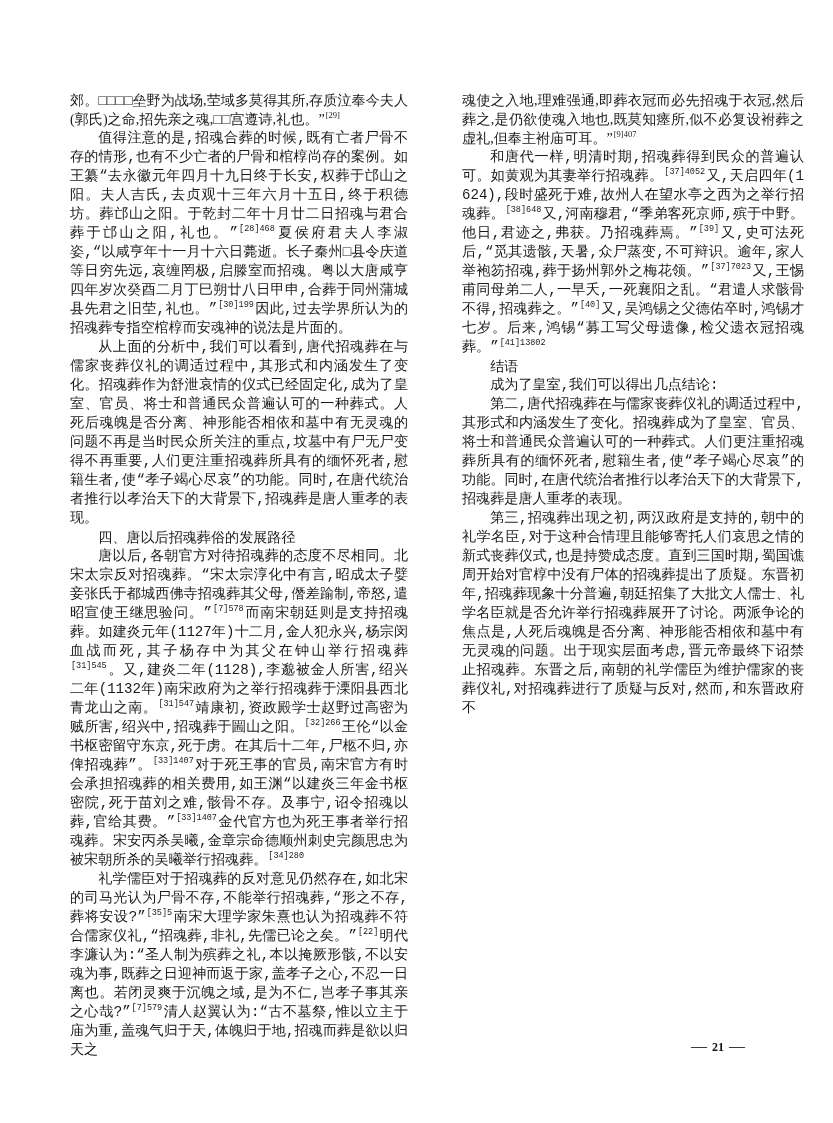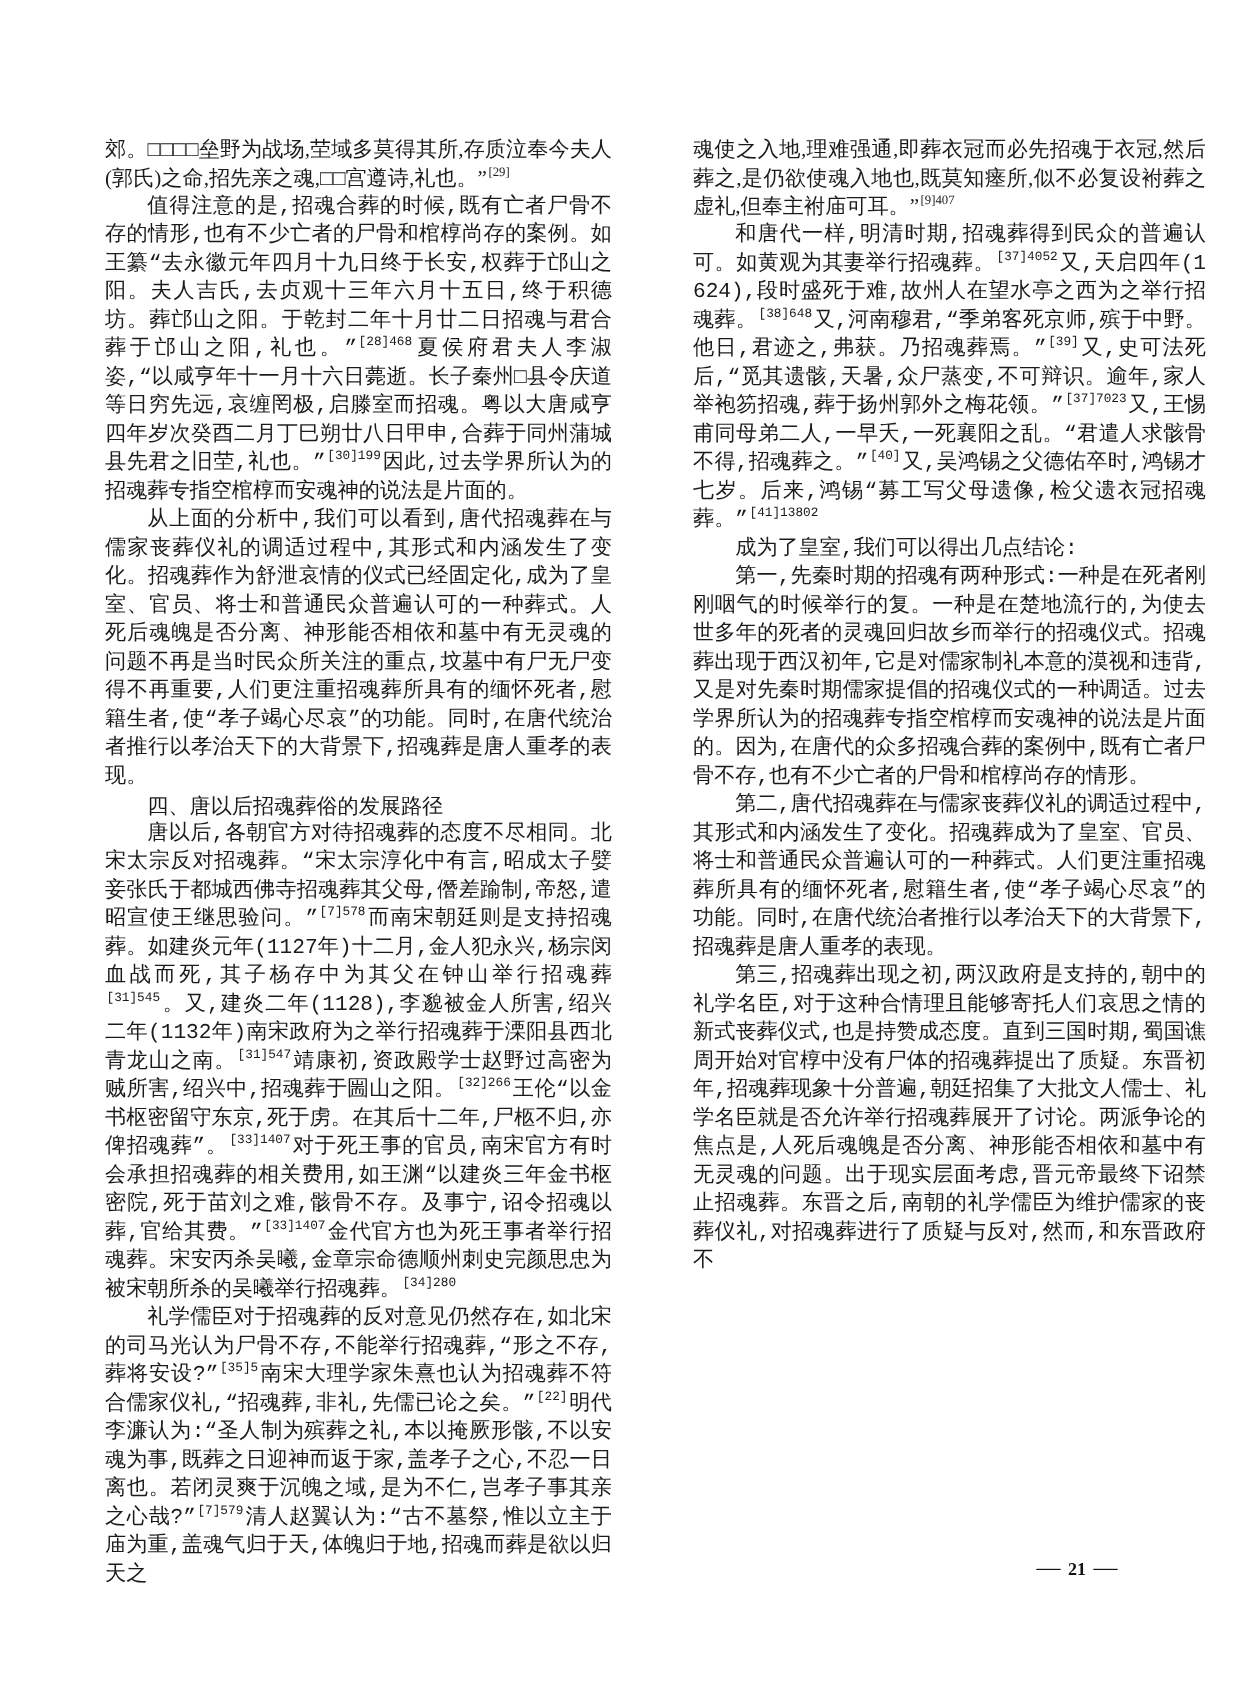--- a/index.html
+++ b/index.html
@@ -78,21 +78,21 @@
       <p class="para">郊。□□□□垒野为战场,茔域多莫得其所,存质泣奉今夫人(郭氏)之命,招先亲之魂,□□宫遵诗,礼也。”<sup class="cite">[29]</sup></p>
       <p class="para indent">值得注意的是,招魂合葬的时候,既有亡者尸骨不存的情形,也有不少亡者的尸骨和棺椁尚存的案例。如王纂“去永徽元年四月十九日终于长安,权葬于邙山之阳。夫人吉氏,去贞观十三年六月十五日,终于积德坊。葬邙山之阳。于乾封二年十月廿二日招魂与君合葬于邙山之阳,礼也。”<sup class="cite">[28]468</sup>夏侯府君夫人李淑姿,“以咸亨年十一月十六日薨逝。长子秦州□县令庆道等日穷先远,哀缠罔极,启滕室而招魂。粤以大唐咸亨四年岁次癸酉二月丁巳朔廿八日甲申,合葬于同州蒲城县先君之旧茔,礼也。”<sup class="cite">[30]199</sup>因此,过去学界所认为的招魂葬专指空棺椁而安魂神的说法是片面的。</p>
       <p class="para indent">从上面的分析中,我们可以看到,唐代招魂葬在与儒家丧葬仪礼的调适过程中,其形式和内涵发生了变化。招魂葬作为舒泄哀情的仪式已经固定化,成为了皇室、官员、将士和普通民众普遍认可的一种葬式。人死后魂魄是否分离、神形能否相依和墓中有无灵魂的问题不再是当时民众所关注的重点,坟墓中有尸无尸变得不再重要,人们更注重招魂葬所具有的缅怀死者,慰籍生者,使“孝子竭心尽哀”的功能。同时,在唐代统治者推行以孝治天下的大背景下,招魂葬是唐人重孝的表现。</p>
       <h3 class="heading">四、唐以后招魂葬俗的发展路径</h3>
       <p class="para indent">唐以后,各朝官方对待招魂葬的态度不尽相同。北宋太宗反对招魂葬。“宋太宗淳化中有言,昭成太子嬖妾张氏于都城西佛寺招魂葬其父母,僭差踰制,帝怒,遣昭宣使王继思验问。”<sup class="cite">[7]578</sup>而南宋朝廷则是支持招魂葬。如建炎元年(1127年)十二月,金人犯永兴,杨宗闵血战而死,其子杨存中为其父在钟山举行招魂葬<sup class="cite">[31]545</sup>。又,建炎二年(1128),李邈被金人所害,绍兴二年(1132年)南宋政府为之举行招魂葬于溧阳县西北青龙山之南。<sup class="cite">[31]547</sup>靖康初,资政殿学士赵野过高密为贼所害,绍兴中,招魂葬于圌山之阳。<sup class="cite">[32]266</sup>王伦“以金书枢密留守东京,死于虏。在其后十二年,尸柩不归,亦俾招魂葬”。<sup class="cite">[33]1407</sup>对于死王事的官员,南宋官方有时会承担招魂葬的相关费用,如王渊“以建炎三年金书枢密院,死于苗刘之难,骸骨不存。及事宁,诏令招魂以葬,官给其费。”<sup class="cite">[33]1407</sup>金代官方也为死王事者举行招魂葬。宋安丙杀吴曦,金章宗命德顺州刺史完颜思忠为被宋朝所杀的吴曦举行招魂葬。<sup class="cite">[34]280</sup></p>
       <p class="para indent">礼学儒臣对于招魂葬的反对意见仍然存在,如北宋的司马光认为尸骨不存,不能举行招魂葬,“形之不存,葬将安设?”<sup class="cite">[35]5</sup>南宋大理学家朱熹也认为招魂葬不符合儒家仪礼,“招魂葬,非礼,先儒已论之矣。”<sup class="cite">[22]</sup>明代李濂认为:“圣人制为殡葬之礼,本以掩厥形骸,不以安魂为事,既葬之日迎神而返于家,盖孝子之心,不忍一日离也。若闭灵爽于沉魄之域,是为不仁,岂孝子事其亲之心哉?”<sup class="cite">[7]579</sup>清人赵翼认为:“古不墓祭,惟以立主于庙为重,盖魂气归于天,体魄归于地,招魂而葬是欲以归天之</p>
     </div>
   <div class="col col-right">
       <p class="para">魂使之入地,理难强通,即葬衣冠而必先招魂于衣冠,然后葬之,是仍欲使魂入地也,既莫知瘗所,似不必复设袝葬之虚礼,但奉主袝庙可耳。”<sup class="cite">[9]407</sup></p>
       <p class="para indent">和唐代一样,明清时期,招魂葬得到民众的普遍认可。如黄观为其妻举行招魂葬。<sup class="cite">[37]4052</sup>又,天启四年(1624),段时盛死于难,故州人在望水亭之西为之举行招魂葬。<sup class="cite">[38]648</sup>又,河南穆君,“季弟客死京师,殡于中野。他日,君迹之,弗获。乃招魂葬焉。”<sup class="cite">[39]</sup>又,史可法死后,“觅其遗骸,天暑,众尸蒸变,不可辩识。逾年,家人举袍笏招魂,葬于扬州郭外之梅花领。”<sup class="cite">[37]7023</sup>又,王惕甫同母弟二人,一早夭,一死襄阳之乱。“君遣人求骸骨不得,招魂葬之。”<sup class="cite">[40]</sup>又,吴鸿锡之父德佑卒时,鸿锡才七岁。后来,鸿锡“募工写父母遗像,检父遗衣冠招魂葬。”<sup class="cite">[41]13802</sup></p>
+      <h3 class="heading">结语</h3>
       <p class="para indent">成为了皇室,我们可以得出几点结论:</p>
-      <p class="para indent">第一,先秦时期的招魂有两种形式:一种是在死者刚刚咽气的时候举行的复。一种是在楚地流行的,为使去世多年的死者的灵魂回归故乡而举行的招魂仪式。招魂葬出现于西汉初年,它是对儒家制礼本意的漠视和违背,又是对先秦时期儒家提倡的招魂仪式的一种调适。过去学界所认为的招魂葬专指空棺椁而安魂神的说法是片面的。因为,在唐代的众多招魂合葬的案例中,既有亡者尸骨不存,也有不少亡者的尸骨和棺椁尚存的情形。</p>
       <p class="para indent">第二,唐代招魂葬在与儒家丧葬仪礼的调适过程中,其形式和内涵发生了变化。招魂葬成为了皇室、官员、将士和普通民众普遍认可的一种葬式。人们更注重招魂葬所具有的缅怀死者,慰籍生者,使“孝子竭心尽哀”的功能。同时,在唐代统治者推行以孝治天下的大背景下,招魂葬是唐人重孝的表现。</p>
       <p class="para indent">第三,招魂葬出现之初,两汉政府是支持的,朝中的礼学名臣,对于这种合情理且能够寄托人们哀思之情的新式丧葬仪式,也是持赞成态度。直到三国时期,蜀国谯周开始对官椁中没有尸体的招魂葬提出了质疑。东晋初年,招魂葬现象十分普遍,朝廷招集了大批文人儒士、礼学名臣就是否允许举行招魂葬展开了讨论。两派争论的焦点是,人死后魂魄是否分离、神形能否相依和墓中有无灵魂的问题。出于现实层面考虑,晋元帝最终下诏禁止招魂葬。东晋之后,南朝的礼学儒臣为维护儒家的丧葬仪礼,对招魂葬进行了质疑与反对,然而,和东晋政府不</p>
     </div>
   <div class="page-number">
     <span class="dash">—</span><span class="num">21</span><span class="dash">—</span>
   </div>
 </div>
 
 </body></html>

